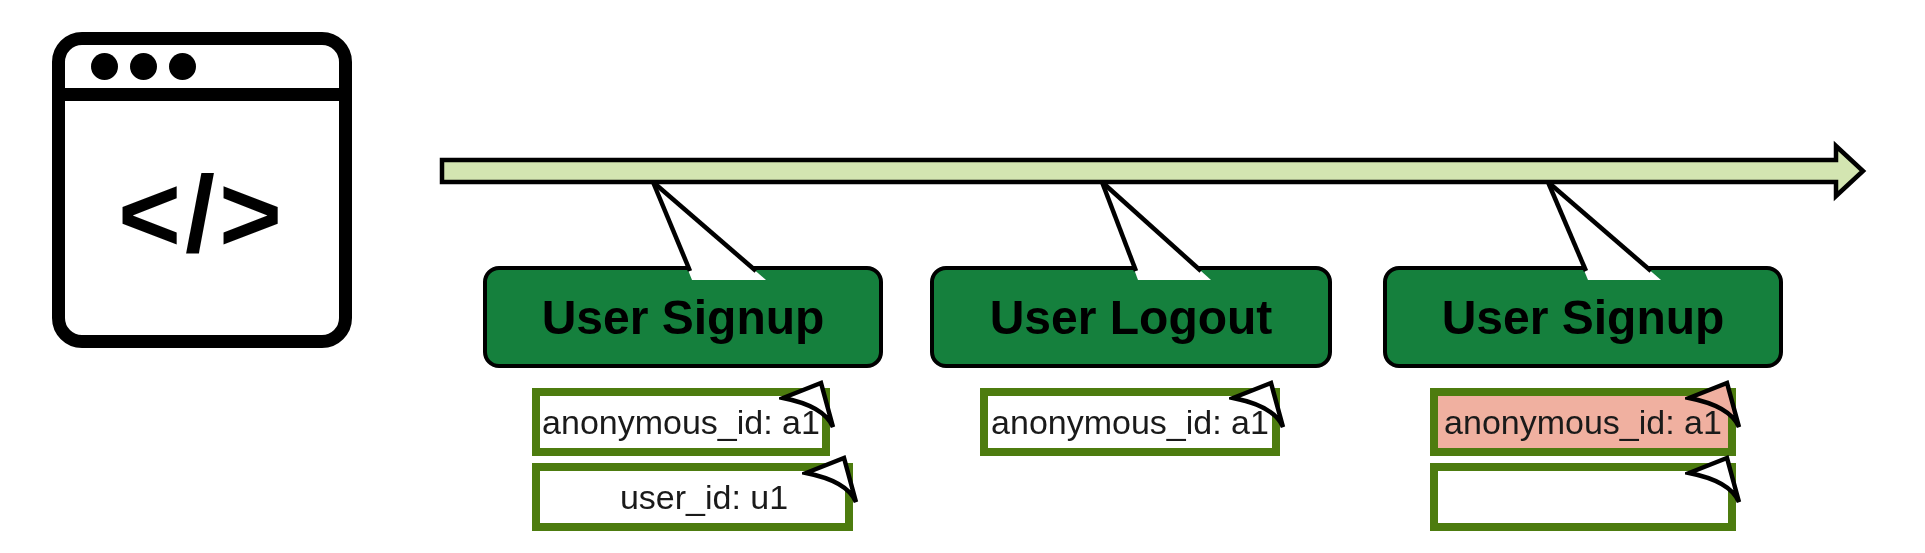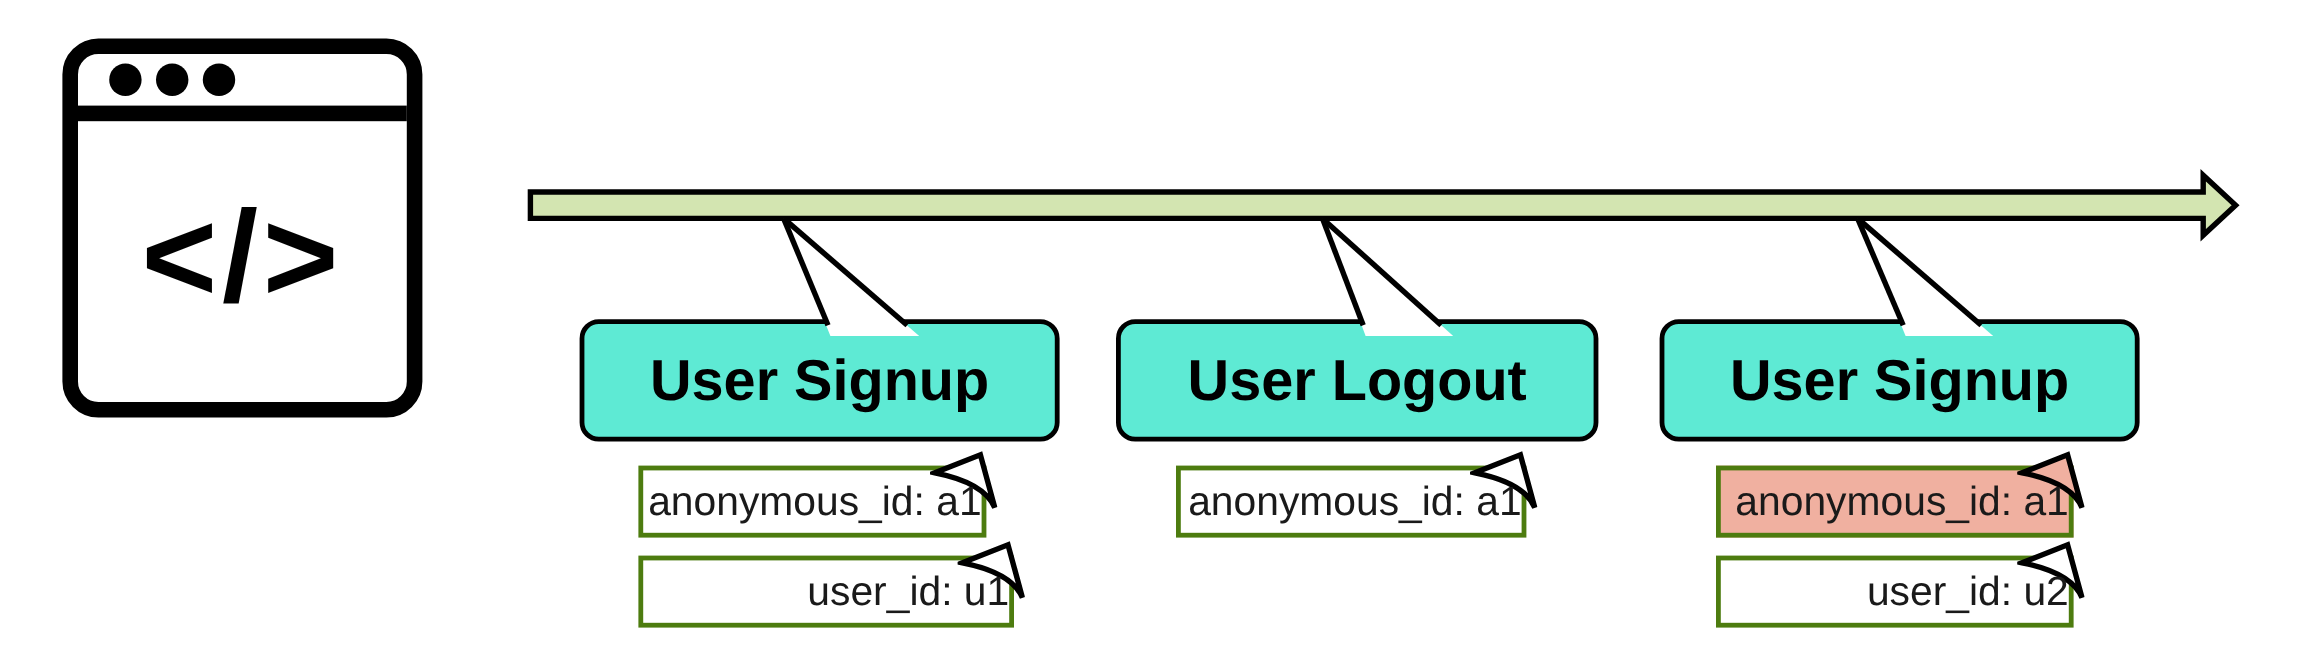--- a/index.html
+++ b/index.html
@@ -22,29 +22,29 @@
     flex:1;display:flex;align-items:center;justify-content:center;
     font-weight:700;font-size:108px;letter-spacing:4px;color:#000;padding-bottom:10px;
     font-family:"Liberation Sans", sans-serif;
   }
   
   .overlay{position:absolute;left:0;top:0;width:1925px;height:553px;pointer-events:none;}
   .under{z-index:1;}
   .over{z-index:3;}
   
   .callout{
-    position:absolute;top:266px;height:94px;background:#5eead4;
+    position:absolute;top:266px;height:94px;background:#15803d;
     border:4px solid #000;border-radius:16px;z-index:2;
     display:flex;align-items:center;justify-content:center;
   }
   .callout-label{font-weight:700;font-size:48px;color:#000;white-space:nowrap;}
   
   .tag{
-    position:absolute;height:52px;background:#fff;border:4px solid #4d7c0f;z-index:2;
-    display:flex;align-items:center;justify-content:flex-end;
+    position:absolute;height:52px;background:#fff;border:8px solid #4d7c0f;z-index:2;
+    display:flex;align-items:center;justify-content:center;
   }
   .tag-label{font-size:34px;color:#1a1a1a;white-space:nowrap;}
   .tag.highlighted{background:#f0b0a0;}
   .tag-fold{position:absolute;top:-17px;right:-19px;width:62px;height:52px;z-index:-1;}
   .tag-fold path{fill:#ffffff;stroke:#000;stroke-width:4.5;}
   .tag.highlighted .tag-fold path{fill:#f0b0a0;}
 </style>
 </head>
 <body>
 
@@ -114,16 +114,15 @@
   <div class="tag highlighted" style="left:1430px;top:388px;width:290px;">
     <svg class="tag-fold" viewBox="0 0 62 52">
       <path d="M 4 19 L 42 4 L 54 48 Q 45 27 4 19 Z"></path>
     </svg>
     <span class="tag-label">anonymous_id: a1</span>
   </div>
   <div class="tag" style="left:1430px;top:463px;width:290px;">
     <svg class="tag-fold" viewBox="0 0 62 52">
       <path d="M 4 19 L 42 4 L 54 48 Q 45 27 4 19 Z"></path>
     </svg>
-    <span class="tag-label">user_id: u2</span>
   </div>
 
 </div>
 
 </body></html>

